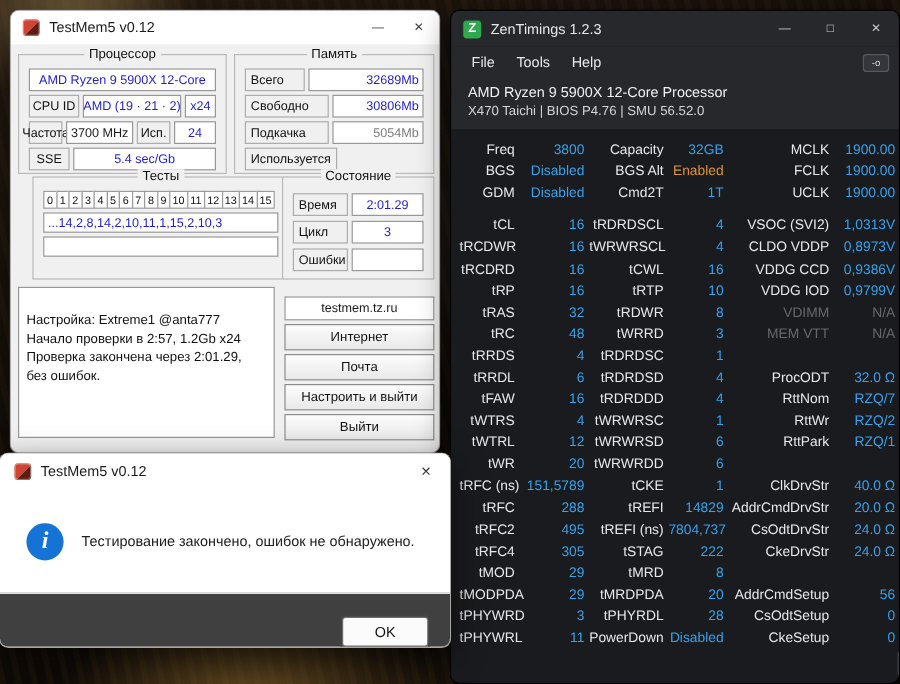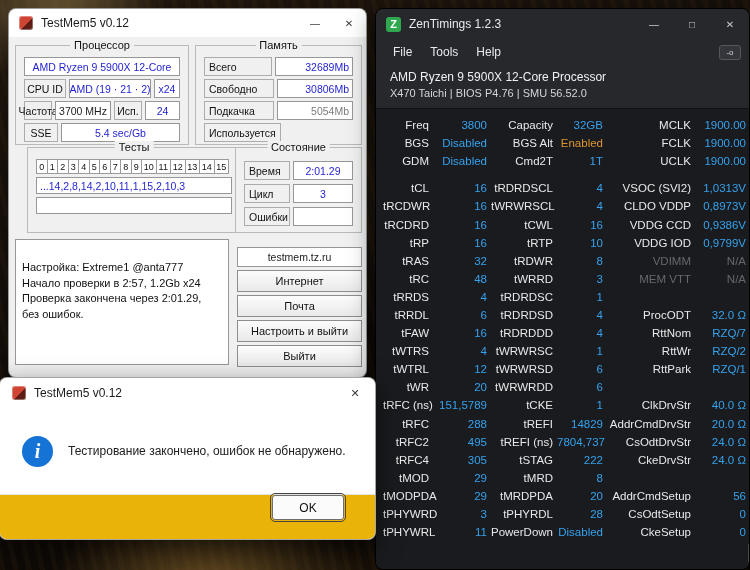--- a/index.html
+++ b/index.html
@@ -61,21 +61,21 @@
   .tm5-btn{height:22px;font-size:11px;font-family:inherit;color:#111;background:linear-gradient(#fcfcfc,#e9e9e9);border:1px solid #8d8d8d;cursor:pointer}
 
   
   .dialog{left:-1px;top:377px;width:377px;height:163px;background:#fff;border:1px solid rgba(0,0,0,.35);z-index:5}
   .dlg-titlebar{height:30px;display:flex;align-items:center;padding:0 0 0 12px;background:#fff}
   .dlg-title{font-size:12px;color:#1b1b1b;margin-left:8px;flex:1 1 auto}
   .dlg-close{width:40px;height:100%;display:flex;align-items:center;justify-content:center;font-size:11px;color:#3c3c3c;cursor:pointer}
   .dlg-body{height:86px;display:flex;align-items:center;padding:0 22px;background:#fff}
   .info-icon{width:31px;height:31px;border-radius:50%;background:#1573d6;color:#fff;display:flex;align-items:center;justify-content:center;flex:0 0 auto;font-family:"Liberation Serif",serif;font-style:italic;font-weight:bold;font-size:20px}
   .dlg-msg{font-size:12px;color:#202020;margin-left:15px}
-  .dlg-footer{height:45px;background:#eab308;border-top:1px solid #e2e2e2;display:flex;align-items:flex-start;justify-content:flex-end;padding-right:31px}
+  .dlg-footer{height:45px;background:#404040;border-top:1px solid #e2e2e2;display:flex;align-items:flex-end;justify-content:flex-end;padding-right:18px}
   .dlg-ok{width:72px;height:25px;font-size:12px;font-family:inherit;color:#111;background:#fbfbfb;border:1px solid #6e6e6e;border-radius:3px;outline:1px solid #454545;outline-offset:1px;cursor:pointer}
 
   
   .zt-window{left:375px;top:8px;width:375px;height:562px;background:#1a1b1e;border:1px solid #000;display:flex;flex-direction:column}
   .zt-titlebar{height:30px;background:#27282c;display:flex;align-items:center;padding-left:10px;flex:0 0 auto}
   .zt-logo{width:15px;height:15px;border-radius:3px;background:#2fa84f;color:#fff;font-size:11px;font-weight:bold;display:flex;align-items:center;justify-content:center;flex:0 0 auto}
   .zt-title{font-size:12px;color:#e7e8ea;margin-left:8px;flex:1 1 auto;white-space:nowrap}
   .zt-ctrls{display:flex;height:100%}
   .zt-ctrl{width:38px;height:100%;display:flex;align-items:center;justify-content:center;font-size:10px;color:#c9cbce;cursor:pointer}
   .zt-menubar{height:26px;background:#27282c;display:flex;align-items:center;padding:0 8px;flex:0 0 auto}
@@ -132,21 +132,21 @@
         <div class="cell-label" style="width:34px">SSE</div>
         <div class="cell-field grow center">5.4 sec/Gb</div>
       </div>
     </div>
   </div>
 
   <div class="groupbox" style="left:186px;top:36px;width:167px;height:100px">
     <span class="gb-title">Память</span>
     <div class="gb-body">
       <div class="trow">
-        <div class="cell-label lpad" style="width:68px">Всего</div>
+        <div class="cell-label lpad" style="width:50px">Всего</div>
         <div class="cell-field grow right">32689Mb</div>
       </div>
       <div class="trow">
         <div class="cell-label lpad" style="width:70px">Свободно</div>
         <div class="cell-field grow right">30806Mb</div>
       </div>
       <div class="trow">
         <div class="cell-label lpad" style="width:70px">Подкачка</div>
         <div class="cell-field grow right muted">5054Mb</div>
       </div>

